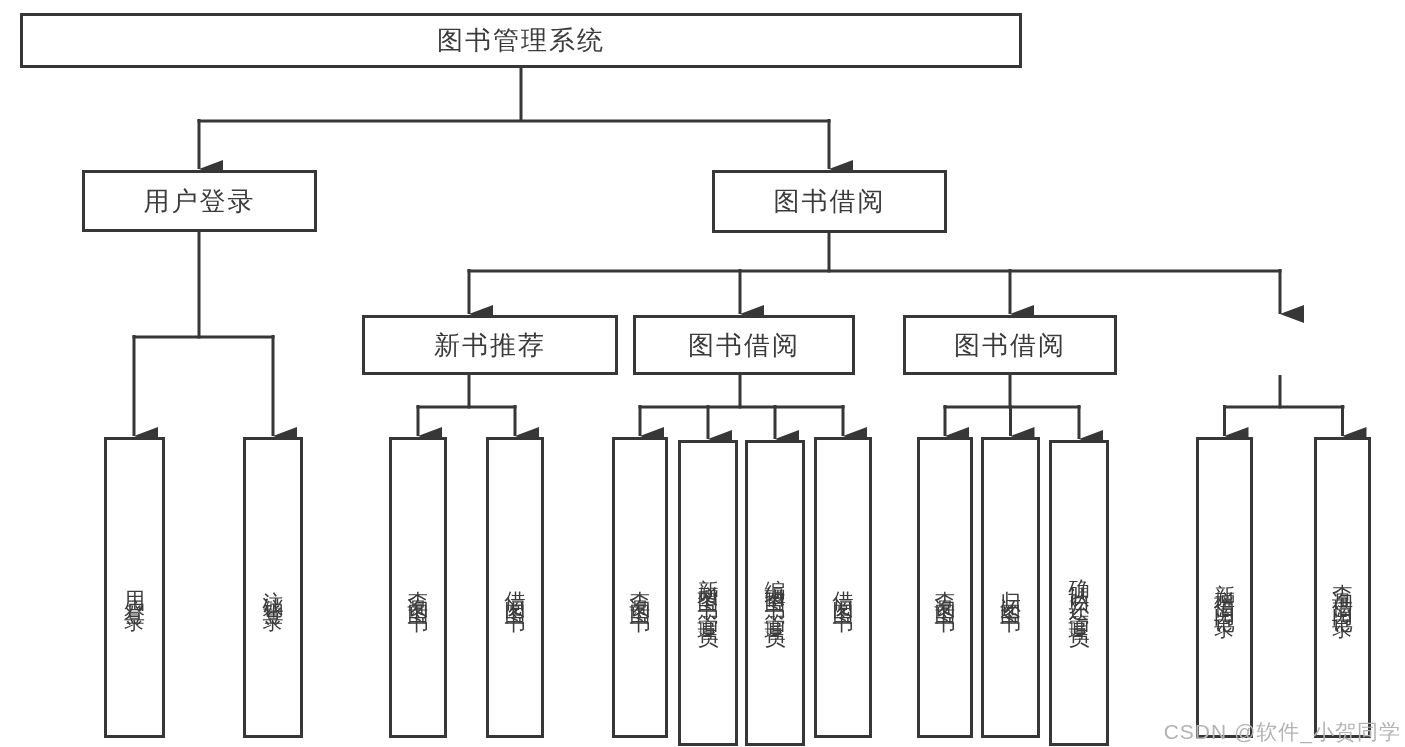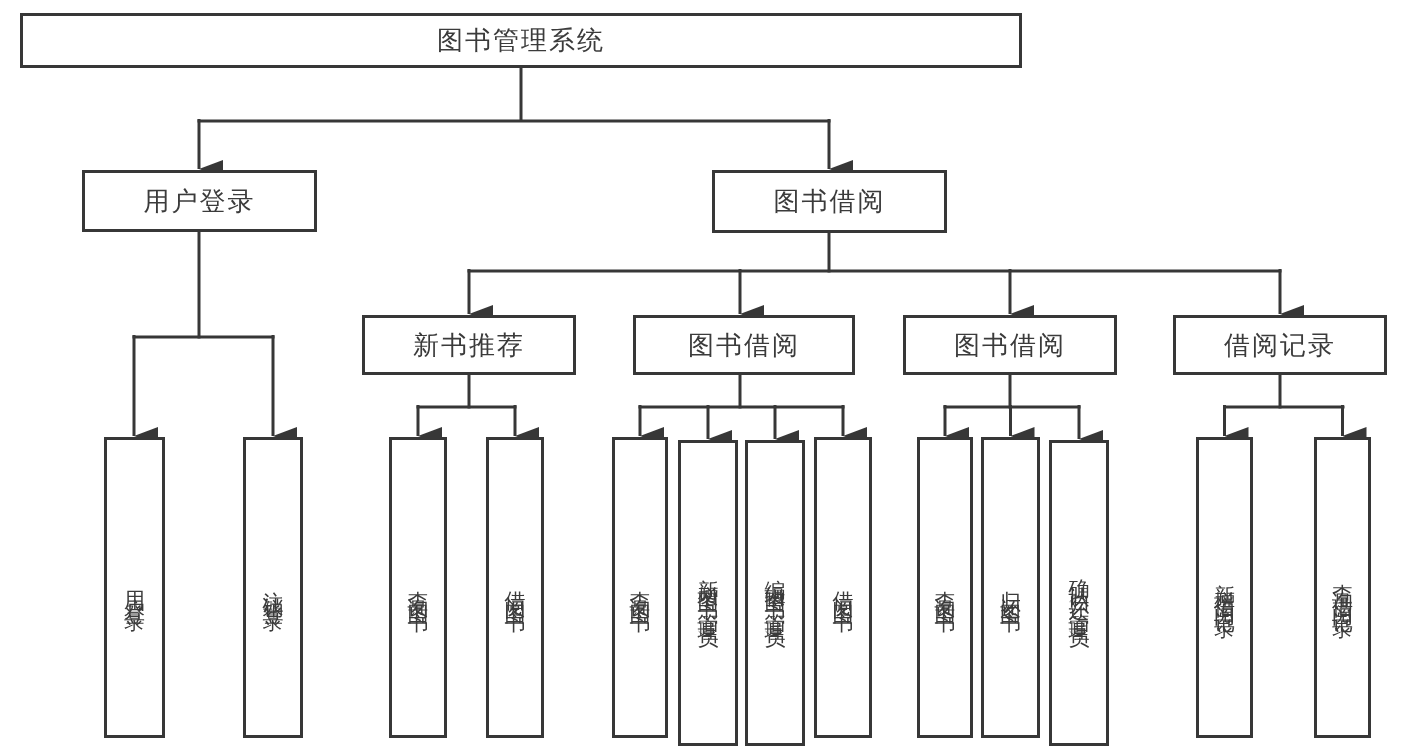--- a/index.html
+++ b/index.html
@@ -108,31 +108,28 @@
     <span class="lbl">图书管理系统</span>
   </div>
 
   <div class="node" style="left:82px;top:170px;width:235px;height:62px">
     <span class="lbl">用户登录</span>
   </div>
   <div class="node" style="left:712px;top:170px;width:235px;height:63px">
     <span class="lbl">图书借阅</span>
   </div>
 
-  <div class="node" style="left:362px;top:315px;width:214px;height:60px">
+  <div class="node" style="left:362px;top:315px;width:256px;height:60px">
     <span class="lbl">新书推荐</span>
   </div>
   <div class="node" style="left:633px;top:315px;width:222px;height:60px">
     <span class="lbl">图书借阅</span>
   </div>
   <div class="node" style="left:903px;top:315px;width:214px;height:60px">
     <span class="lbl">图书借阅</span>
-  </div>
-  <div class="node" style="left:1173px;top:315px;width:214px;height:60px">
-    <span class="lbl">借阅记录</span>
   </div>
 
   <div class="node vert" style="left:104px;top:437px;width:61px;height:301px">
     <span class="lbl">用户登录</span>
   </div>
   <div class="node vert" style="left:243px;top:437px;width:60px;height:301px">
     <span class="lbl">注销登录</span>
   </div>
 
   <div class="node vert" style="left:389px;top:437px;width:58px;height:301px">
@@ -165,14 +162,15 @@
     <span class="lbl">确认归还（管理员）</span>
   </div>
 
   <div class="node vert" style="left:1196px;top:437px;width:57px;height:301px">
     <span class="lbl">新增借阅记录</span>
   </div>
   <div class="node vert" style="left:1314px;top:437px;width:57px;height:301px">
     <span class="lbl">查询借阅记录</span>
   </div>
 
+  <div class="watermark">CSDN @软件_小贺同学</div>
 
 </div>
 
 </body></html>

